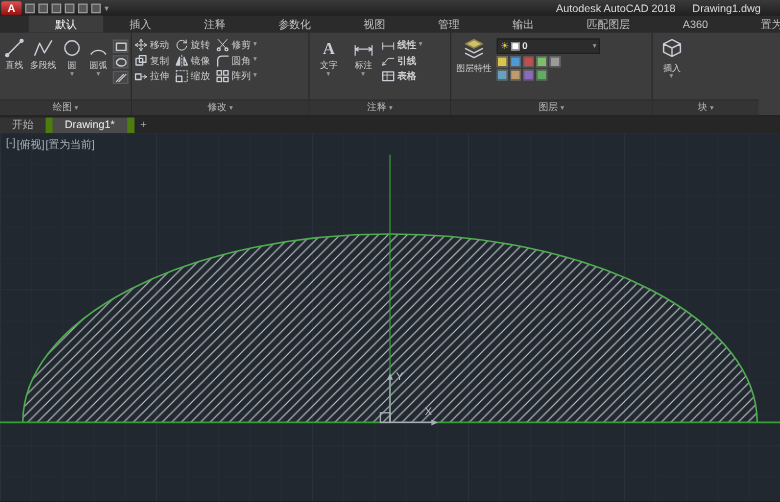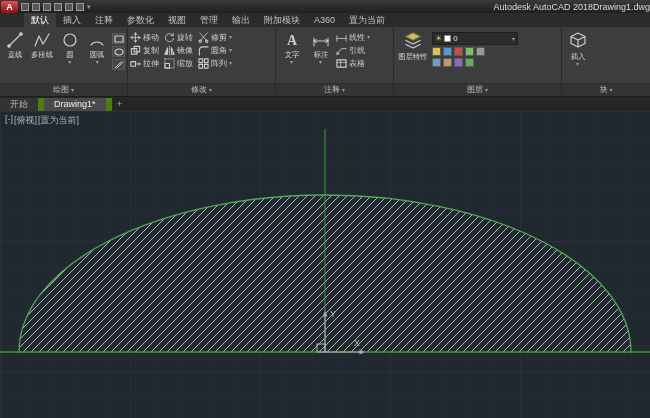--- a/index.html
+++ b/index.html
@@ -9,44 +9,44 @@
 
   
   .titlebar { height:13px; background:linear-gradient(#3a3a3a,#1f1f1f); display:flex;
     align-items:center; color:#cfcfcf; font-size:9px; flex:0 0 auto; }
   .logo { width:17px; height:12px; margin:0 3px 0 1px; background:linear-gradient(#e05050,#8c1010);
     color:#fff; font-weight:bold; font-size:9px; display:flex; align-items:center; justify-content:center;
     border-radius:2px; }
   .qat { display:flex; gap:3px; align-items:center; }
   .qat-ico { width:8px; height:8px; border:1px solid #9a9a9a; background:#565656; display:inline-block; }
   .qat-caret { color:#9a9a9a; font-size:7px; }
-  .titles { margin-left:auto; padding-right:0; display:flex; color:#dcdcdc;text-align:center; }
+  .titles { margin-left:auto; padding-right:16px; display:flex; gap:14px; color:#dcdcdc;text-align:center; }
 
   
   .rtabs { height:14px; background:#2b2b2b; display:flex; align-items:stretch; padding-left:24px;
     font-size:9px; color:#c4c4c4; flex:0 0 auto; }
-  .rtab { padding:0 7px; line-height:14px; white-space:nowrap; }
+  .rtab { padding:0 22px; line-height:14px; white-space:nowrap; }
   .rtab.active { background:#3d3d3d; color:#ffffff; }
 
   
   .ribbon { height:70px; background:#3d3d3d; display:flex; border-bottom:1px solid #1c1c1c; flex:0 0 auto; }
   .panel { display:flex; flex-direction:column; border-right:1px solid #2a2a2a; }
   .pbody { flex:1; display:flex; padding:2px 2px 0 2px; gap:2px; align-items:flex-start; }
   .pfoot { height:13px; background:#343434; border-top:1px solid #2e2e2e; font-size:8px;
     color:#bdbdbd; text-align:center; line-height:12px; white-space:nowrap; }
   .pfoot .caret { font-size:6px; color:#9a9a9a; }
   .bigbtn { width:27px; display:flex; flex-direction:column; align-items:center; color:#d4d4d4;
     font-size:8px; gap:0px; padding-top:2px; }
   .bigbtn .lbl { white-space:nowrap; transform:scale(.92); }
   .bcaret { font-size:6px; color:#9a9a9a; line-height:5px; }
   .ic { stroke:#c9ced6; fill:none; stroke-width:1.2; stroke-linecap:round; stroke-linejoin:round; }
   .smallgrid { display:grid; grid-template-columns:auto auto auto; column-gap:5px; row-gap:2px;
     padding-top:3px; }
   .sbtn { display:flex; align-items:center; gap:2px; font-size:8px; color:#cfcfcf; white-space:nowrap; }
-  .scol { display:flex; flex-direction:column; gap:2px; padding-top:3px; }
+  .scol { display:flex; flex-direction:column; gap:2px; padding-top:3px;font-weight:bold; }
   .tinycol { display:flex; flex-direction:column; gap:2px; padding-top:4px; }
   .tiny { width:13px; height:11px; border:1px solid #5a5a5a; background:#474747; display:flex;
     align-items:center; justify-content:center; }
   .layer-dd { height:13px; background:#2c2c2c; border:1px solid #1f1f1f; display:flex; align-items:center;
     gap:2px; padding:0 2px; width:86px; color:#e2e2e2; font-size:8px; }
   .layer-dd .sun { color:#e8c84d; font-size:8px; line-height:8px; }
   .layer-dd .swatch { width:7px; height:7px; background:#ffffff; border:1px solid #888; }
   .layer-dd .ddcaret { margin-left:auto; color:#9a9a9a; font-size:6px; }
   .minis { display:flex; gap:2px; }
   .mini { width:9px; height:9px; border:1px solid #5a5a5a; display:inline-block; }
@@ -89,28 +89,28 @@
   </div>
 
   <div class="rtabs">
     <span class="rtab active">默认</span>
     <span class="rtab">插入</span>
     <span class="rtab">注释</span>
     <span class="rtab">参数化</span>
     <span class="rtab">视图</span>
     <span class="rtab">管理</span>
     <span class="rtab">输出</span>
-    <span class="rtab">附加模块</span>
+    <span class="rtab">匹配图层</span>
     <span class="rtab">A360</span>
     <span class="rtab">置为当前</span>
   </div>
 
   <div class="ribbon">
 
-    <div class="panel" style="width:128px">
+    <div class="panel" style="width:110px">
       <div class="pbody">
         <div class="bigbtn">
           <svg class="ic" width="18" height="18" viewBox="0 0 18 18">
             <line x1="3" y1="15" x2="15" y2="3"></line>
               <circle cx="3" cy="15" r="1.2" fill="#c9ced6"></circle>
               <circle cx="15" cy="3" r="1.2" fill="#c9ced6"></circle>
             </svg>
           <span class="lbl">直线</span>
         </div>
         <div class="bigbtn">

